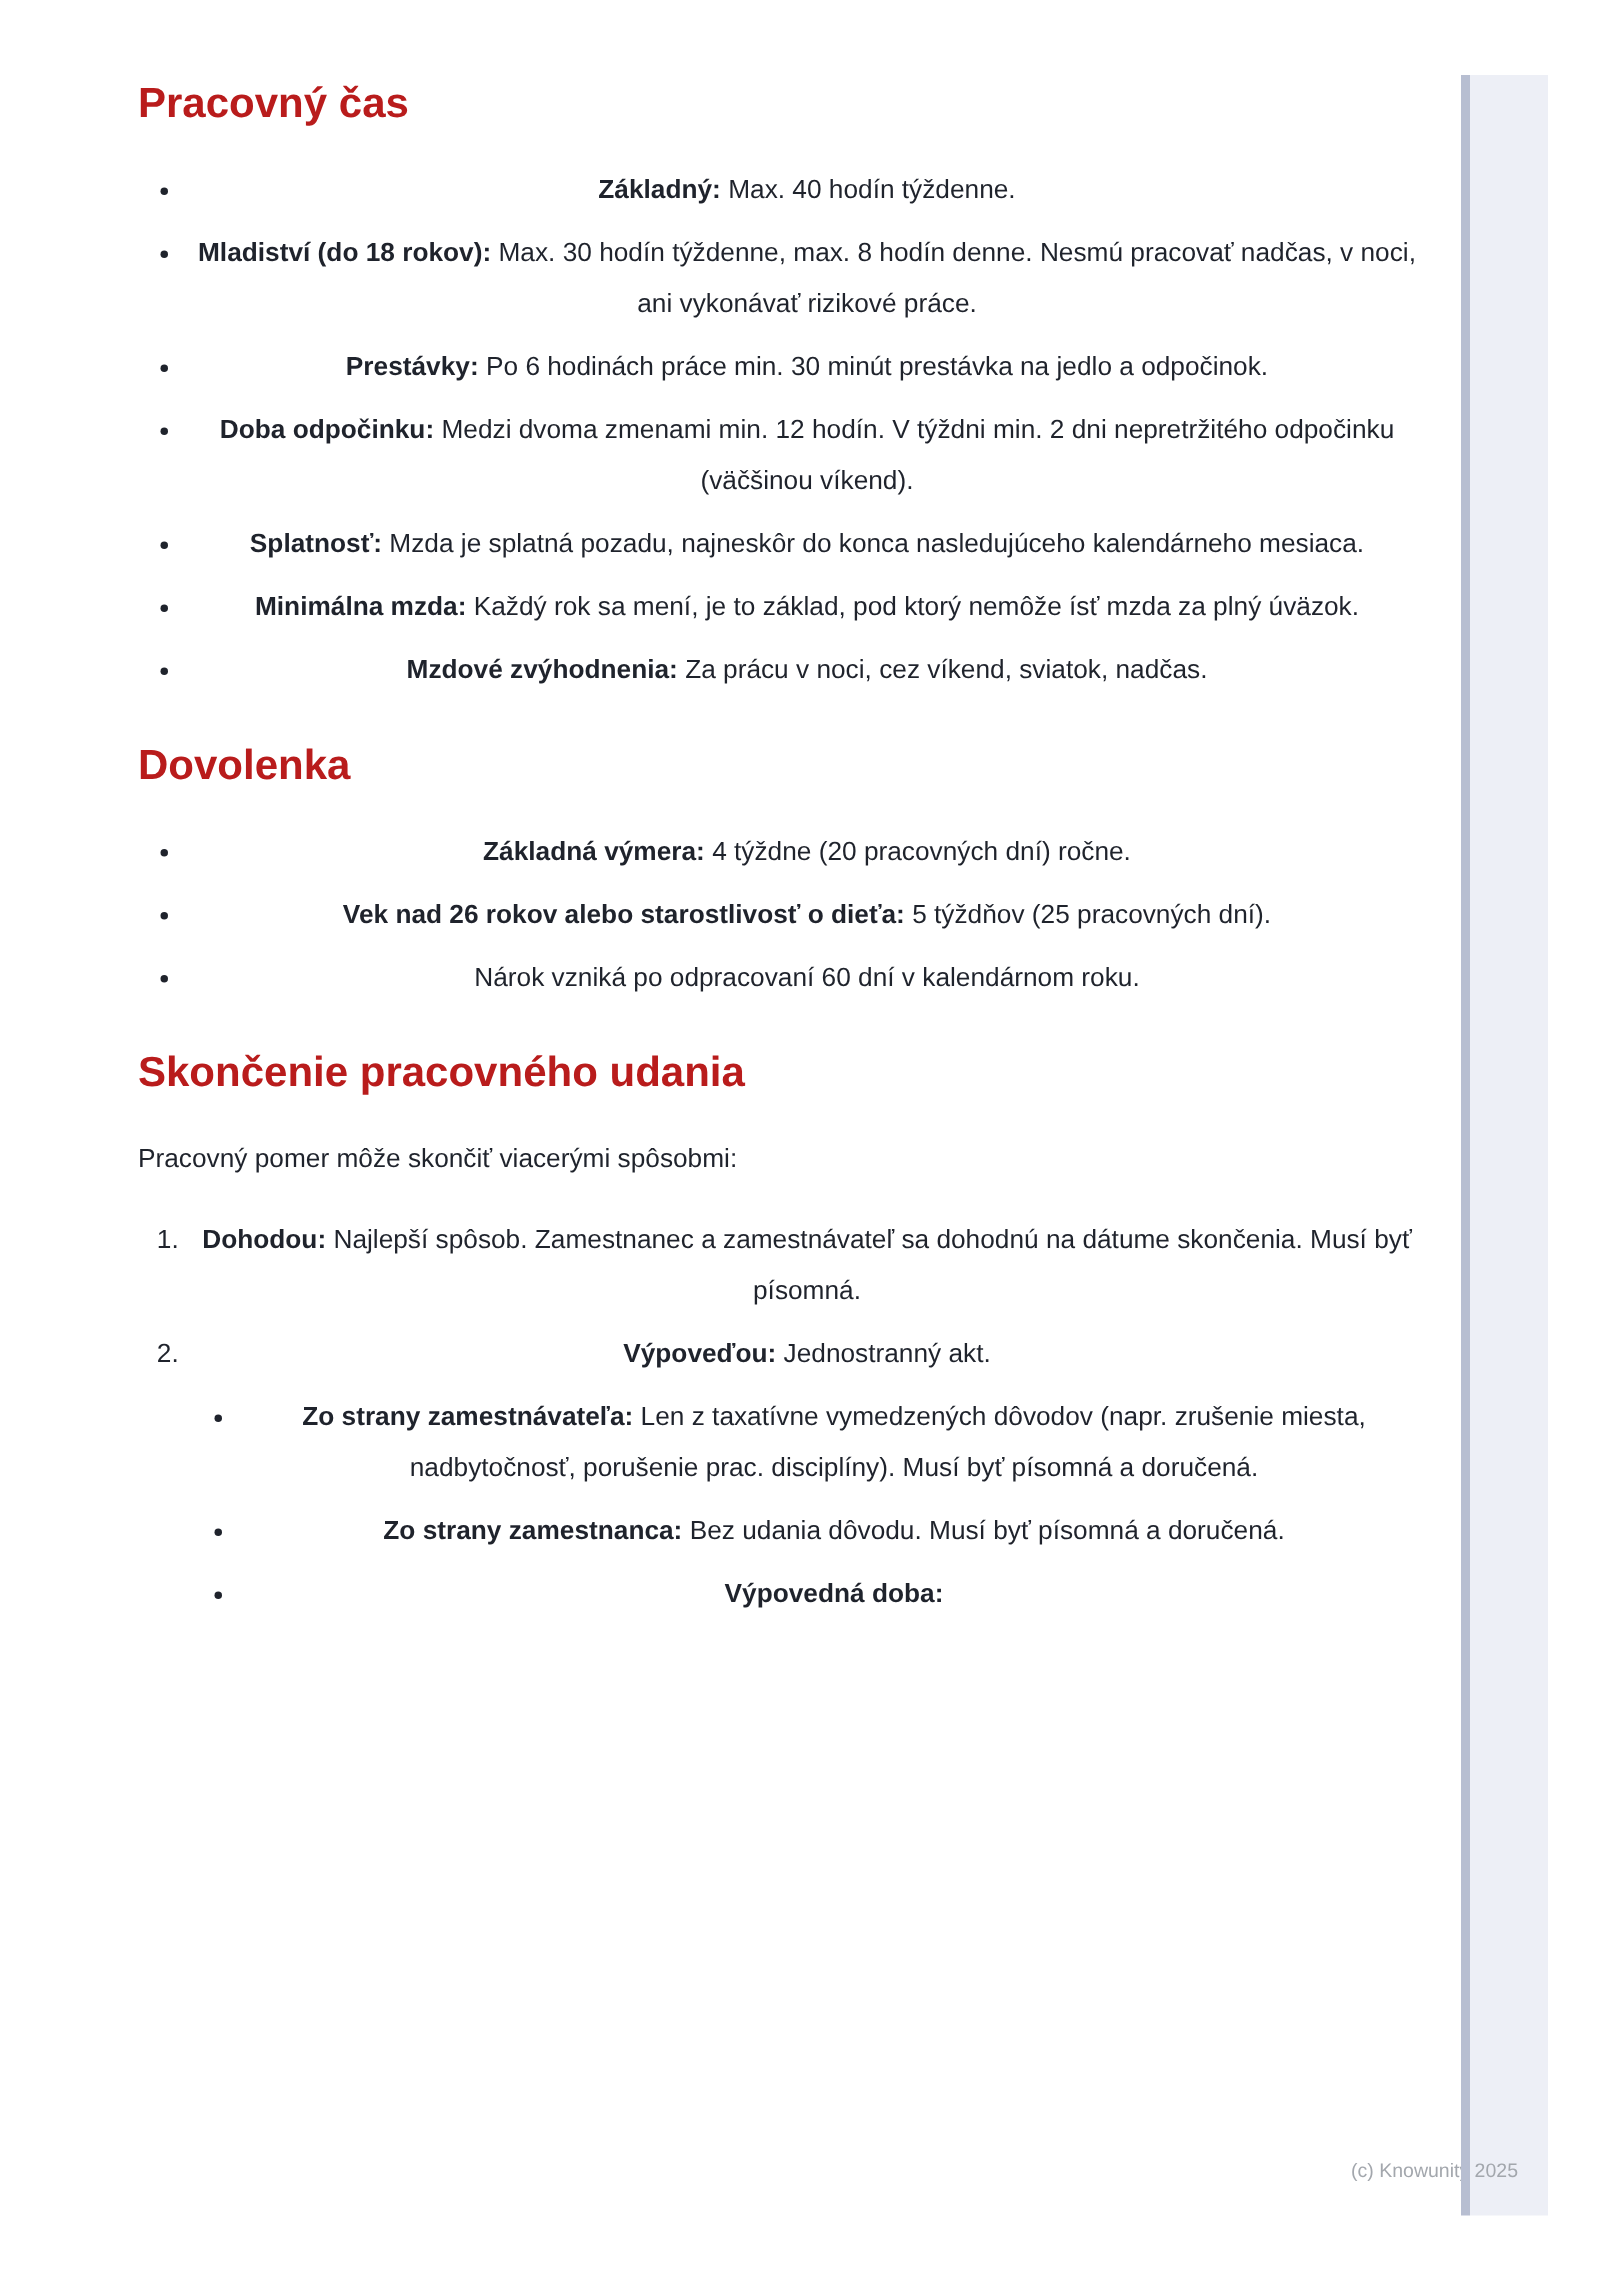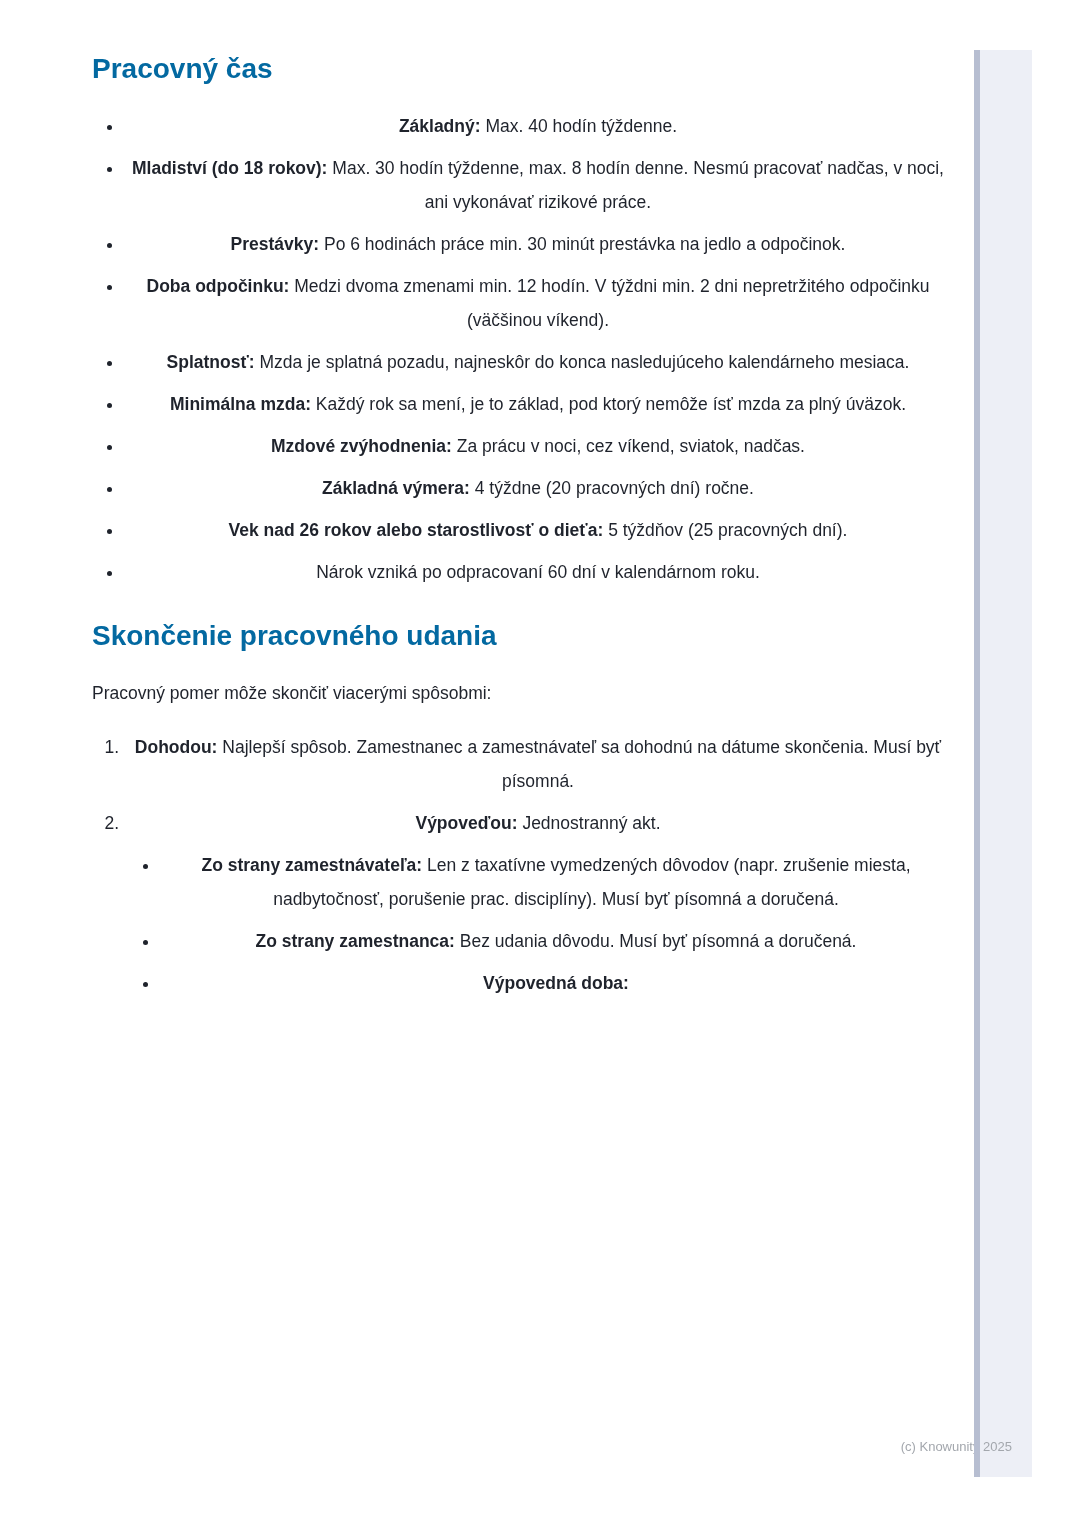--- a/index.html
+++ b/index.html
@@ -16,21 +16,21 @@
     left:92px;top:52px;
     width:860px;
     font-size:17.5px;
     line-height:34px;
   }
   h2{
     font-family:"Liberation Sans","DejaVu Sans",sans-serif;
     font-size:28px;
     line-height:33px;
     font-weight:700;
-    color:#0369a1;
+    color:#b91c1c;
     margin:30px 0 24px 0;
   }
   h2.first{margin-top:0;}
   ul.main{list-style:disc;margin:0;padding:0 0 0 32px;text-align:center;}
   ul.main>li{margin:0 0 8px 0;}
   ol.main{list-style:decimal;margin:0;padding:0 0 0 32px;text-align:center;}
   ol.main>li{margin:0 0 8px 0;}
   ul.sub{list-style:disc;margin:8px 0 0 0;padding:0 0 0 36px;}
   ul.sub>li{margin:0 0 8px 0;}
   ul.subsub{list-style:circle;margin:8px 0 0 0;padding:0 0 0 30px;}
@@ -74,20 +74,21 @@
       <li><span class="lbl">Prestávky:</span> <span>Po 6 hodinách práce min. 30 minút prestávka na jedlo a odpočinok.</span></li>
       <li><span class="lbl">Doba odpočinku:</span> <span>Medzi dvoma zmenami min. 12 hodín. V týždni min. 2 dni nepretržitého odpočinku (väčšinou víkend).</span></li>
     </ul>
 
     <ul class="main">
       <li><span class="lbl">Splatnosť:</span> <span>Mzda je splatná pozadu, najneskôr do konca nasledujúceho kalendárneho mesiaca.</span></li>
       <li><span class="lbl">Minimálna mzda:</span> <span>Každý rok sa mení, je to základ, pod ktorý nemôže ísť mzda za plný úväzok.</span></li>
       <li><span class="lbl">Mzdové zvýhodnenia:</span> <span>Za prácu v noci, cez víkend, sviatok, nadčas.</span></li>
     </ul>
 
+    <h2>Dovolenka</h2>
     <ul class="main">
       <li><span class="lbl">Základná výmera:</span> <span>4 týždne (20 pracovných dní) ročne.</span></li>
       <li><span class="lbl">Vek nad 26 rokov alebo starostlivosť o dieťa:</span> <span>5 týždňov (25 pracovných dní).</span></li>
       <li><span>Nárok vzniká po odpracovaní 60 dní v kalendárnom roku.</span></li>
     </ul>
 
     <h2>Skončenie pracovného udania</h2>
     <p class="intro">Pracovný pomer môže skončiť viacerými spôsobmi:</p>
     <ol class="main">
       <li><span class="lbl">Dohodou:</span> <span>Najlepší spôsob. Zamestnanec a zamestnávateľ sa dohodnú na dátume skončenia. Musí byť písomná.</span></li>

